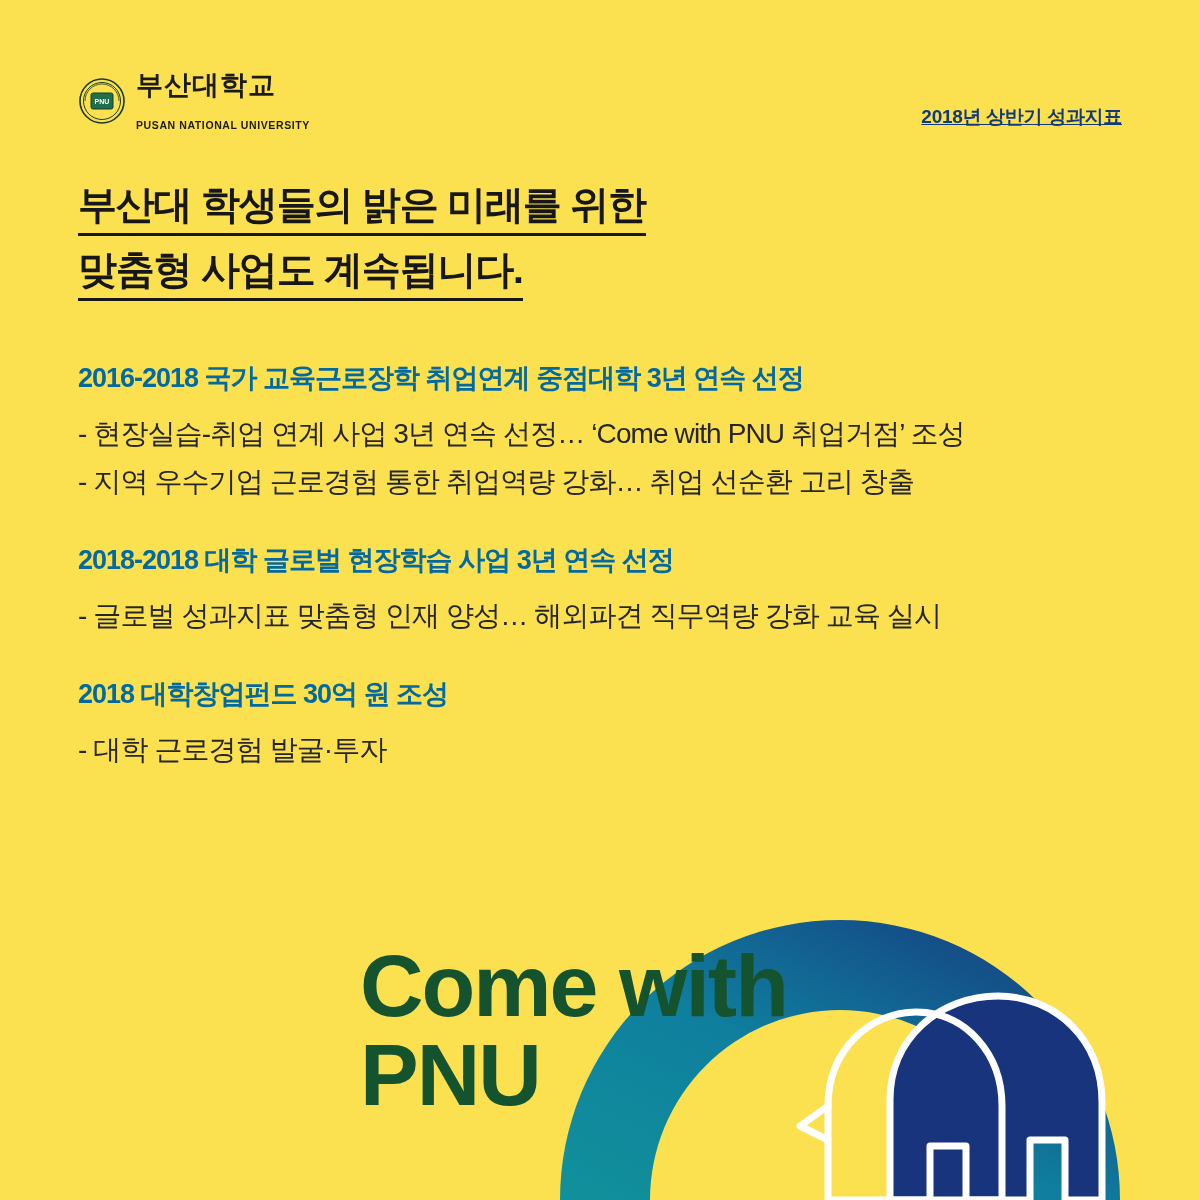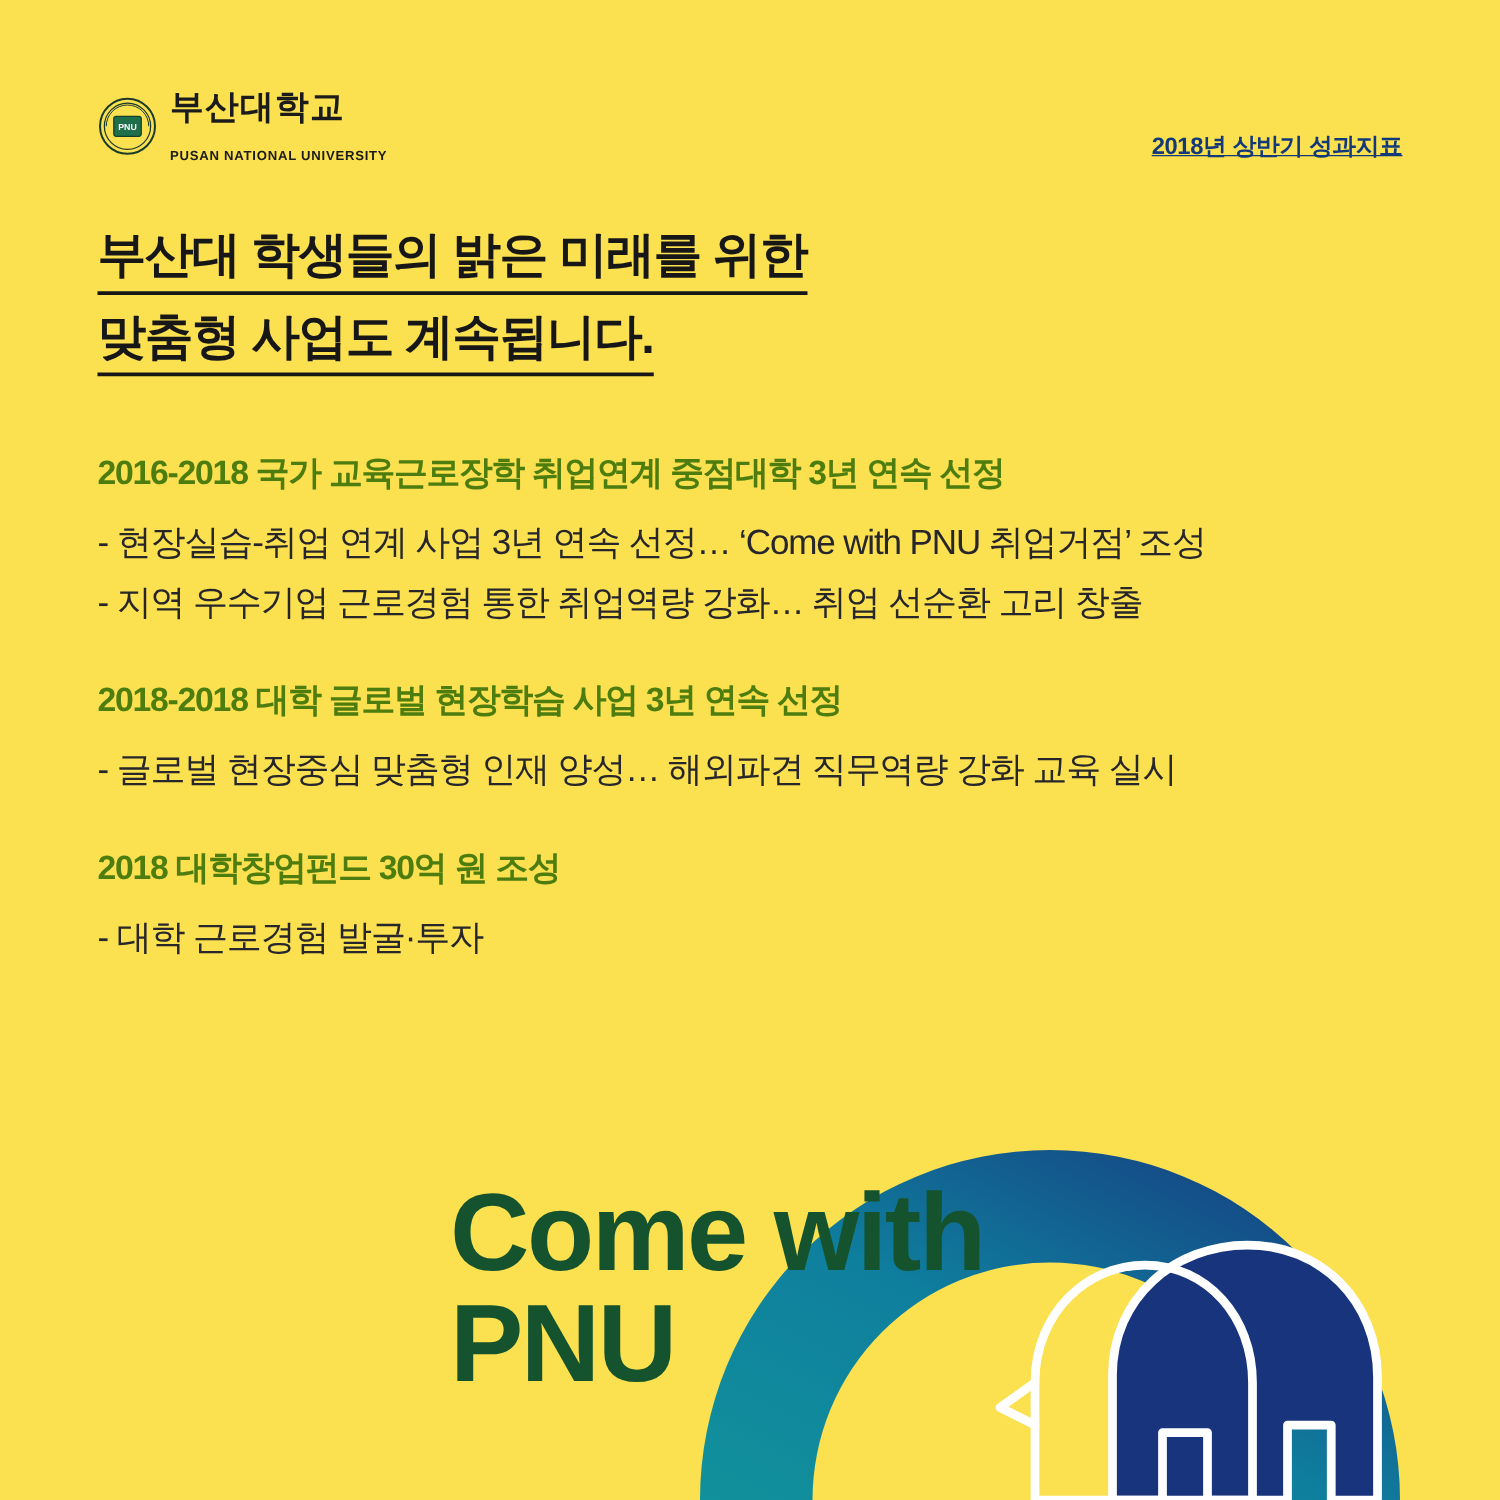--- a/index.html
+++ b/index.html
@@ -90,21 +90,21 @@
     left: 78px;
     right: 60px;
   }
   .section {
     margin-bottom: 36px;
   }
   .section:last-child { margin-bottom: 0; }
   .section-title {
     font-size: 27px;
     font-weight: bold;
-    color: #4d7c0f;
+    color: #0369a1;
     letter-spacing: -1px;
     line-height: 1.4;
     margin-bottom: 12px;
   }
   .bullet {
     font-size: 28px;
     color: #26262b;
     letter-spacing: -0.9px;
     line-height: 1.72;
   }
@@ -166,21 +166,21 @@
 <div class="sections">
 
   <div class="section">
     <div class="section-title">2016-2018 국가 교육근로장학 취업연계 중점대학 3년 연속 선정</div>
     <div class="bullet">- 현장실습-취업 연계 사업 3년 연속 선정… ‘Come with PNU 취업거점’ 조성</div>
     <div class="bullet">- 지역 우수기업 근로경험 통한 취업역량 강화… 취업 선순환 고리 창출</div>
   </div>
 
   <div class="section">
     <div class="section-title">2018-2018 대학 글로벌 현장학습 사업 3년 연속 선정</div>
-    <div class="bullet">- 글로벌 현장중심 맞춤형 인재 양성… 해외파견 직무역량 강화 교육 실시</div>
+    <div class="bullet">- 글로벌 성과지표 맞춤형 인재 양성… 해외파견 직무역량 강화 교육 실시</div>
   </div>
 
   <div class="section">
     <div class="section-title">2018 대학창업펀드 30억 원 조성</div>
     <div class="bullet">- 대학 근로경험 발굴·투자</div>
   </div>
 
 </div>
 
 <div class="artwork">

